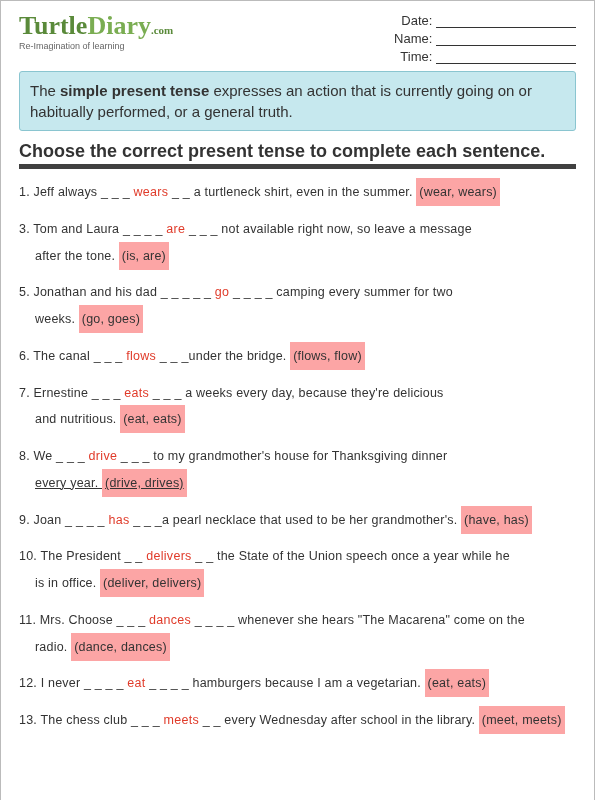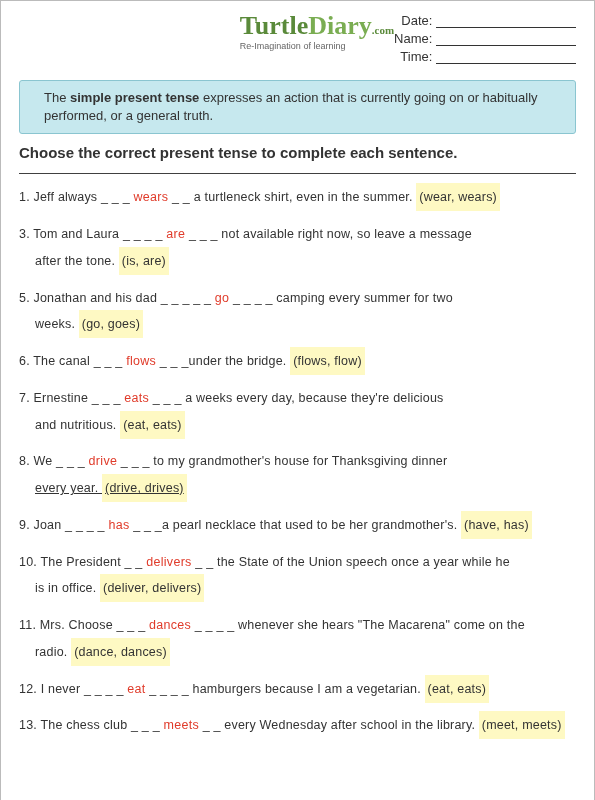--- a/index.html
+++ b/index.html
@@ -1,31 +1,31 @@
 <!DOCTYPE html>
 <html><head>
 <meta charset="utf-8">
 <style>
 body{margin:0;padding:0;font-family:Arial,Helvetica,sans-serif;background:#fff;color:#333;width:595px}
 .page{border:1px solid #bbb;padding:12px 18px 8px 18px;min-height:780px;position:relative}
-.hdr{display:flex;justify-content:flex-end;align-items:flex-start;margin-bottom:13px}
+.hdr{display:flex;justify-content:space-between;align-items:flex-start;margin-bottom:4px}
 .logo{display:flex;flex-direction:column}
 .logo-main{font-family:'Comic Sans MS',cursive;font-size:26px;font-weight:bold;color:#5a8a3a;line-height:1}
 .logo-main em{font-style:normal;color:#7aad52}
 .logo-com{font-size:11px;color:#5a8a3a;text-align:right;margin-top:-2px}
 .logo-tag{font-size:9px;color:#666;margin-top:2px}
 .fields{font-size:13px;text-align:right}
 .fields div{margin-bottom:3px}
 .fields span.line{display:inline-block;border-bottom:1px solid #333;width:140px;height:12px;vertical-align:bottom}
-.info{background:#c6e8ee;border:1px solid #8ac5d0;border-radius:3px;padding:8px 24px;font-size:13px;line-height:1.4;margin-bottom:10px}
-.instr{font-weight:bold;font-size:15px;margin-bottom:14px;border-bottom:1px solid #404040;padding-bottom:12px}
+.info{background:#c6e8ee;border:1px solid #8ac5d0;border-radius:3px;padding:8px 10px;font-size:15px;line-height:1.4;margin-bottom:10px}
+.instr{font-weight:bold;font-size:18px;margin-bottom:14px;border-bottom:5px solid #404040;padding-bottom:2px}
 .q{font-size:12.5px;line-height:1.5;margin-bottom:18px;letter-spacing:.2px}
 .q.tight{margin-bottom:8px}
 .ans{color:#e03b2a;font-weight:normal;letter-spacing:.3px}
-.opt{background:#fef9c3;padding:7px 3px}
+.opt{background:#fca5a5;padding:7px 3px}
 </style>
 </head>
 <body>
 
 <div class="page">
  <div class="hdr">
   <div class="logo">
    <div class="logo-main"><span>Turtle</span><em>Diary</em><span class="logo-com">.com</span></div>
    <div class="logo-tag">Re-Imagination of learning</div>
   </div>

